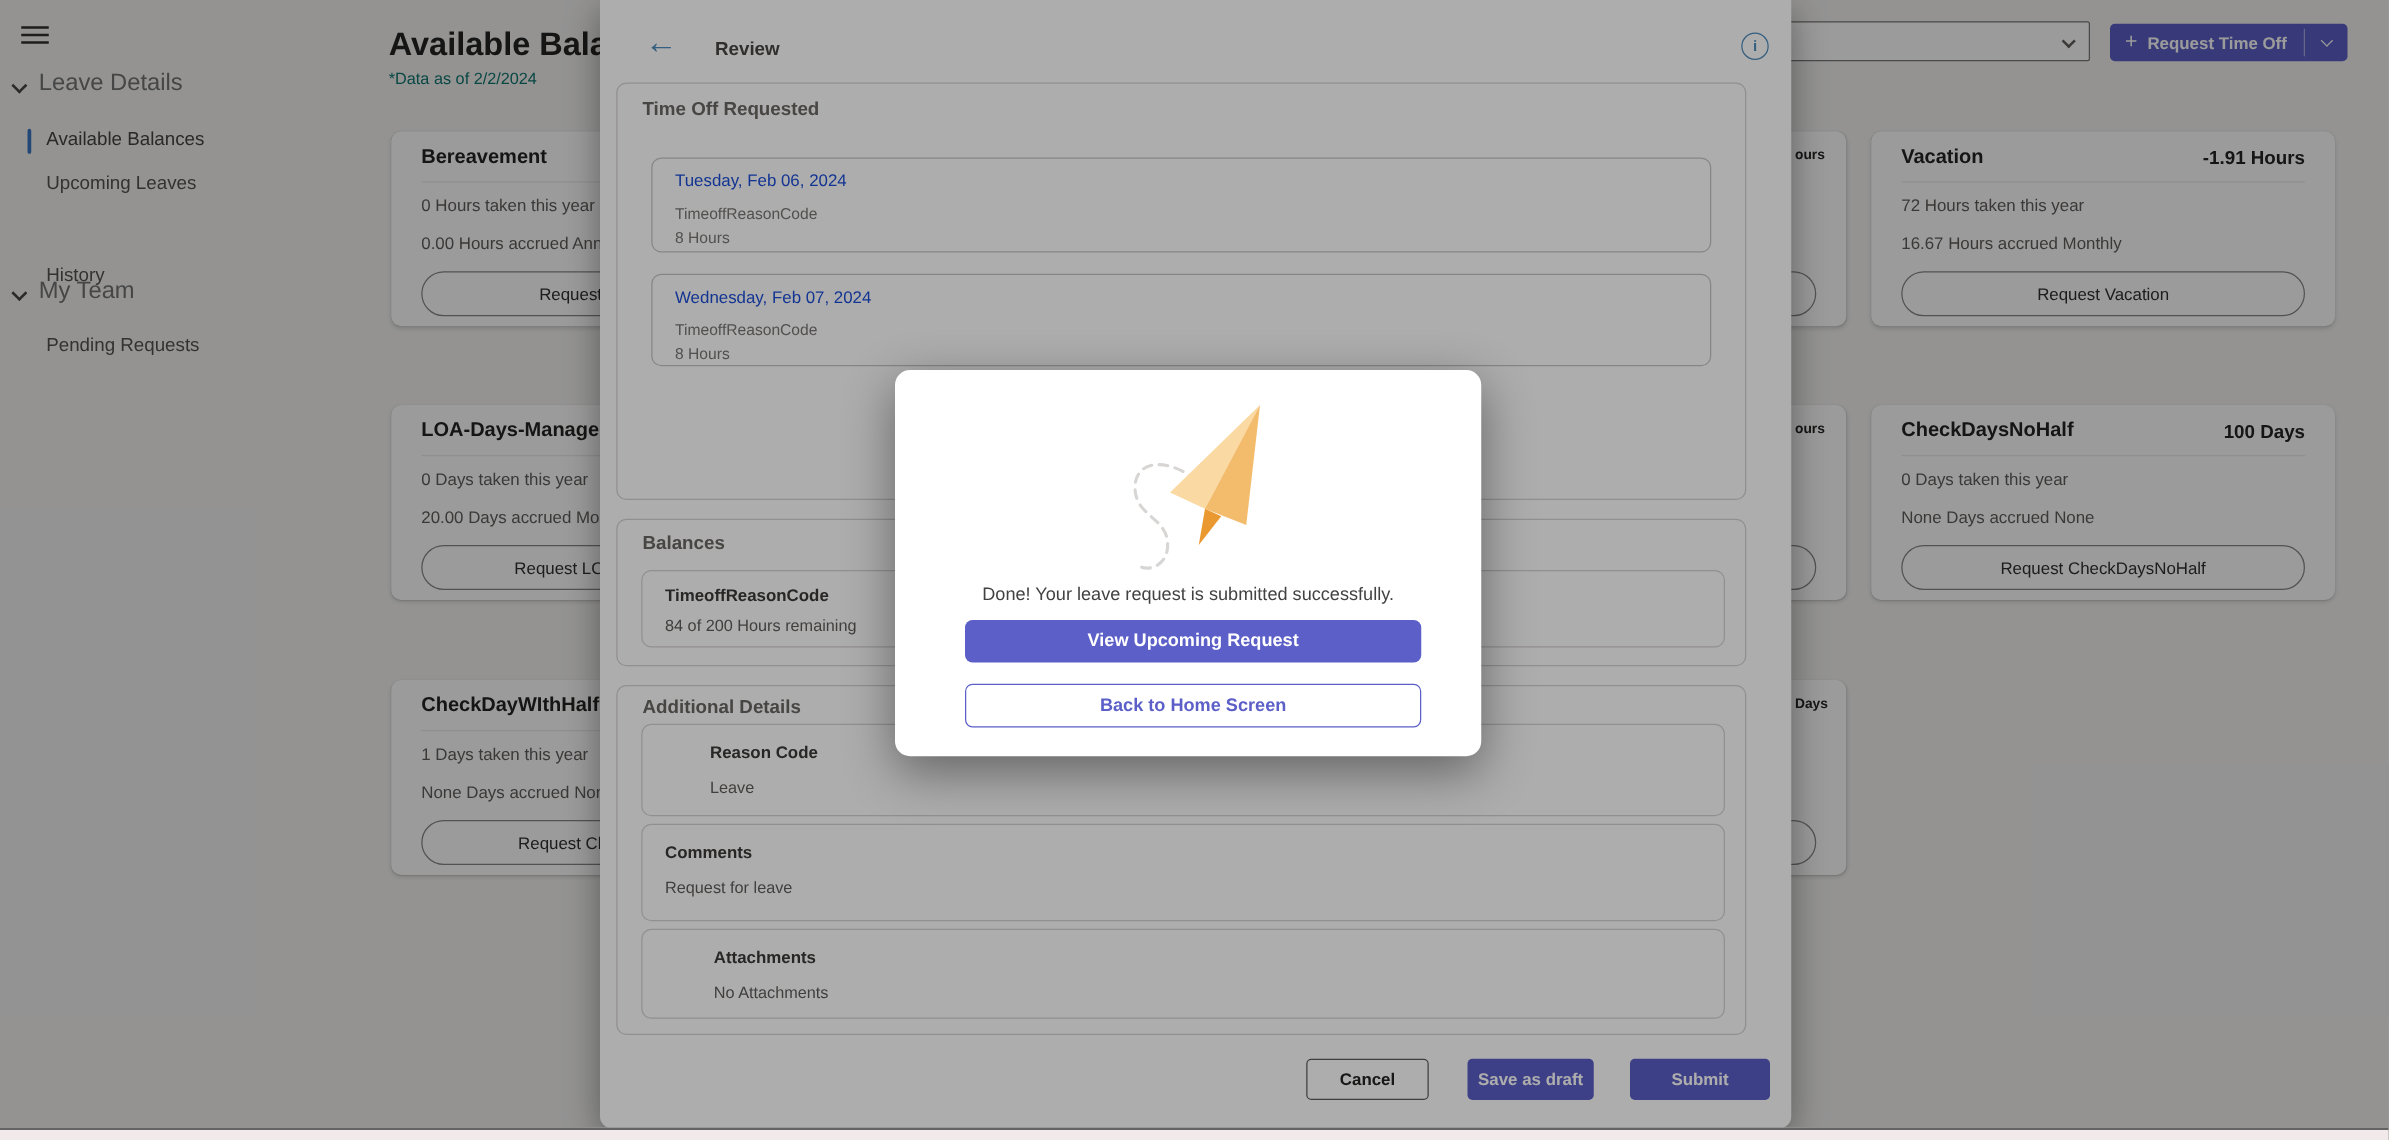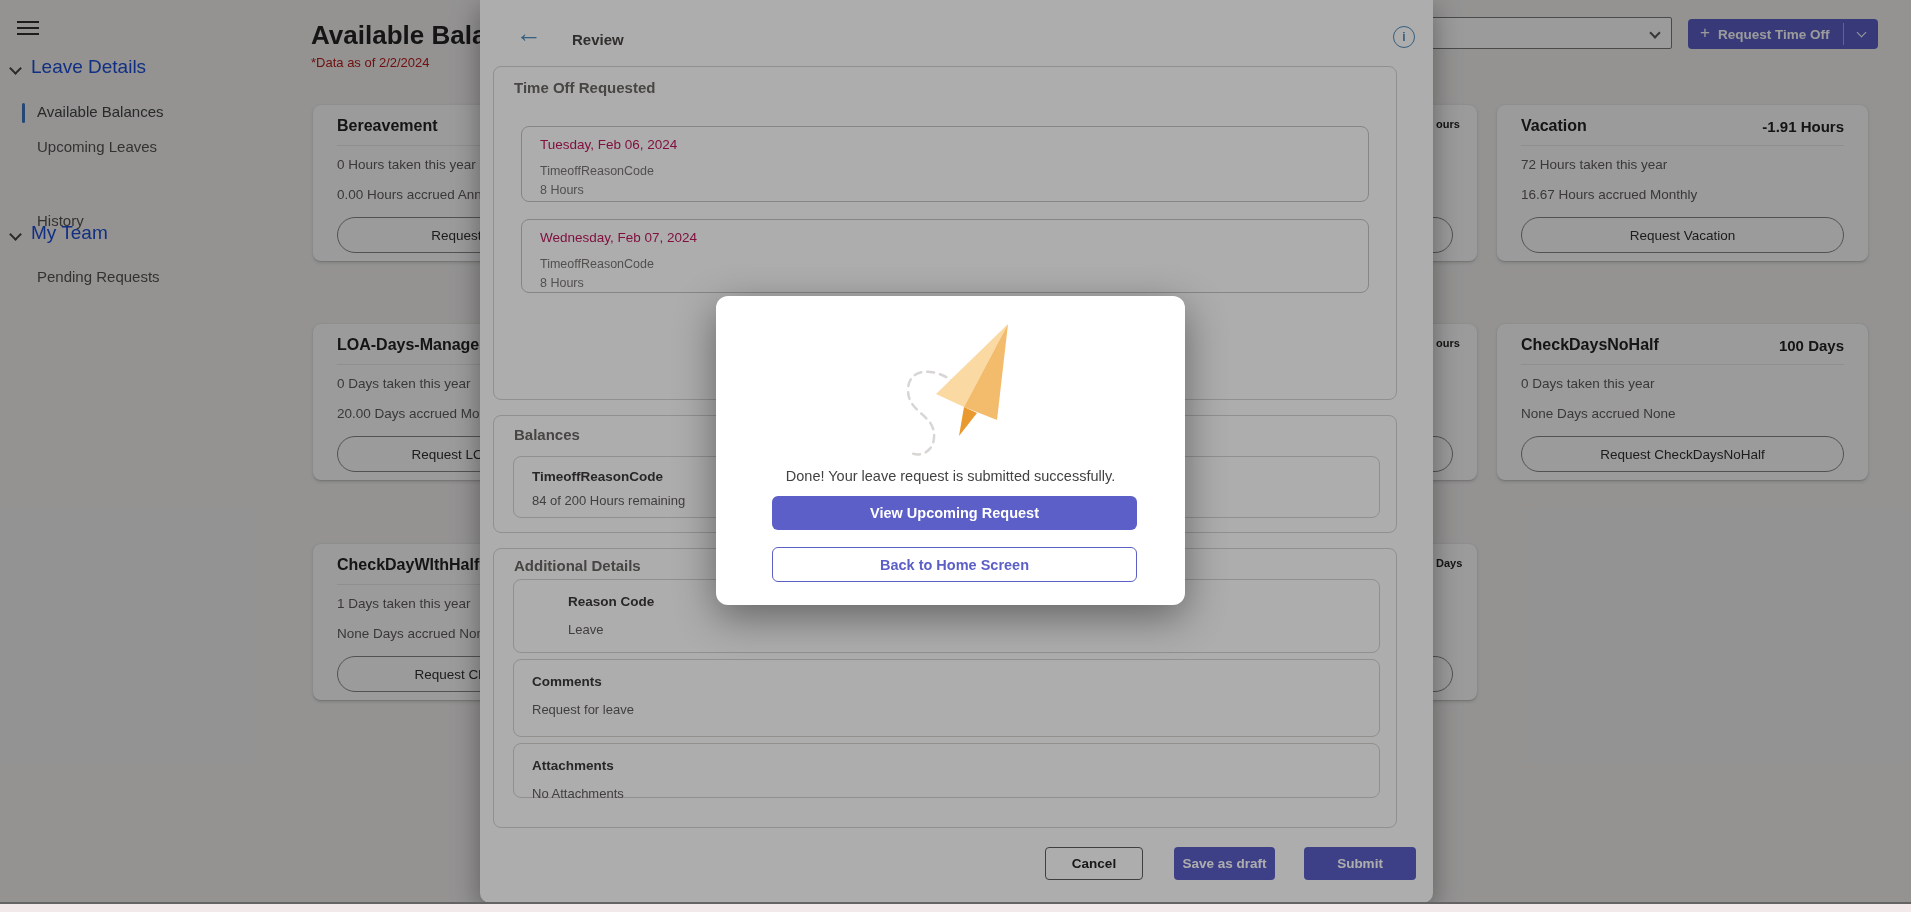--- a/index.html
+++ b/index.html
@@ -3,27 +3,27 @@
 <meta charset="utf-8">
 <style>
   * { margin:0; padding:0; box-sizing:border-box; }
   body { background:#202020; font-family:"Liberation Sans", sans-serif; }
   .screen { position:relative; width:1911px; height:912px; overflow:hidden; background:#f3f2f1; }
 
   
   .hamburger { position:absolute; left:17px; top:21px; width:24px; height:18px; cursor:pointer; }
   .hamburger div { width:22px; height:2px; background:#323130; margin-bottom:4px; }
 
-  .side-sec { position:absolute; font-size:19px; color:#1d4ed8; }
+  .side-sec { position:absolute; font-size:19px; color:#737373; }
   .chev { position:absolute; width:9px; height:9px; border-left:2px solid #484644; border-bottom:2px solid #484644; transform:rotate(-45deg); }
   .side-item { position:absolute; left:37px; font-size:15px; color:#565452; cursor:pointer; }
   .active-bar { position:absolute; left:22px; width:3px; height:20px; background:#3b78c3; border-radius:2px; }
 
   .page-title { position:absolute; left:311px; top:20px; font-size:26px; font-weight:700; color:#252423; }
-  .page-note  { position:absolute; left:311px; top:55px; font-size:13px; color:#b91c1c; }
+  .page-note  { position:absolute; left:311px; top:55px; font-size:13px; color:#0f766e; }
 
   .combobox { position:absolute; left:1290px; top:17px; width:382px; height:32px; background:#fff; border:1px solid #7b7b7b; border-radius:2px; }
   .combo-chev { position:absolute; right:12px; top:11px; width:8px; height:8px; border-left:2px solid #605e5c; border-bottom:2px solid #605e5c; transform:rotate(-45deg); }
 
   .rto-btn { position:absolute; left:1688px; top:19px; width:190px; height:30px; background:#5B5FC7; border-radius:4px; color:#fff; display:flex; align-items:center; cursor:pointer; }
   .rto-plus { font-size:17px; font-weight:400; margin:0 8px 2px 12px; }
   .rto-label { font-size:13.5px; font-weight:600; }
   .rto-div { position:absolute; right:34px; top:4px; bottom:4px; width:1px; background:rgba(255,255,255,0.45); }
   .rto-chev { position:absolute; right:13px; top:10px; width:7px; height:7px; border-left:1.8px solid #fff; border-bottom:1.8px solid #fff; transform:rotate(-45deg); }
 
@@ -49,21 +49,21 @@
   .back-arrow { position:absolute; left:36px; top:18px; font-size:26px; color:#4E8CBC; cursor:pointer; }
   .sheet-title { position:absolute; left:92px; top:31px; font-size:15px; font-weight:700; color:#484644; }
   .info-icon { position:absolute; right:18px; top:26px; width:22px; height:22px; border:1.6px solid #4E8CBC; border-radius:50%;
                color:#4E8CBC; font-size:12px; font-weight:700; display:flex; align-items:center; justify-content:center; cursor:pointer; }
 
   .sec { position:absolute; left:13px; width:904px; border:1px solid #d6d4d2; border-radius:8px; background:#fff; }
   .sec-label { position:absolute; left:20px; top:12px; font-size:15px; font-weight:600; color:#696764; }
 
   #sec-timeoff { top:66px; height:334px; }
   .entry { position:absolute; left:27px; right:27px; border:1px solid #c8c6c4; border-radius:8px; }
-  .entry-date   { margin:10px 0 0 18px; font-size:13.5px; color:#be185d; }
+  .entry-date   { margin:10px 0 0 18px; font-size:13.5px; color:#1d4ed8; }
   .entry-reason { margin:12px 0 0 18px; font-size:12.5px; color:#797775; }
   .entry-hours  { margin:5px  0 0 18px; font-size:12.5px; color:#797775; }
 
   #sec-balances { top:415px; height:118px; }
   .bal-card { position:absolute; left:19px; right:16px; top:40px; height:62px; border:1px solid #d6d4d2; border-radius:8px; }
   .bal-reason { margin:12px 0 0 18px; font-size:13.5px; font-weight:600; color:#3b3a39; }
   .bal-remaining { margin:9px 0 0 18px; font-size:13px; color:#605e5c; }
 
   #sec-additional { top:548px; height:280px; }
   .ad-row { position:absolute; left:19px; right:16px; border:1px solid #d6d4d2; border-radius:8px; }
@@ -208,21 +208,21 @@
     <div class="sec" id="sec-additional">
       <div class="sec-label" style="top:8px;">Additional Details</div>
       <div class="ad-row" style="top:30px; height:74px;padding-left:36px;">
         <div class="ad-label">Reason Code</div>
         <div class="ad-value">Leave</div>
       </div>
       <div class="ad-row" style="top:110px; height:78px;">
         <div class="ad-label">Comments</div>
         <div class="ad-value">Request for leave</div>
       </div>
-      <div class="ad-row" style="top:194px; height:55px;">
+      <div class="ad-row" style="top:194px; height:72px;padding-left:39px;">
         <div class="ad-label">Attachments</div>
         <div class="ad-value">No Attachments</div>
       </div>
     </div>
 
     <div class="sheet-btn btn-cancel">Cancel</div>
     <div class="sheet-btn btn-save">Save as draft</div>
     <div class="sheet-btn btn-submit">Submit</div>
   </div>
 

